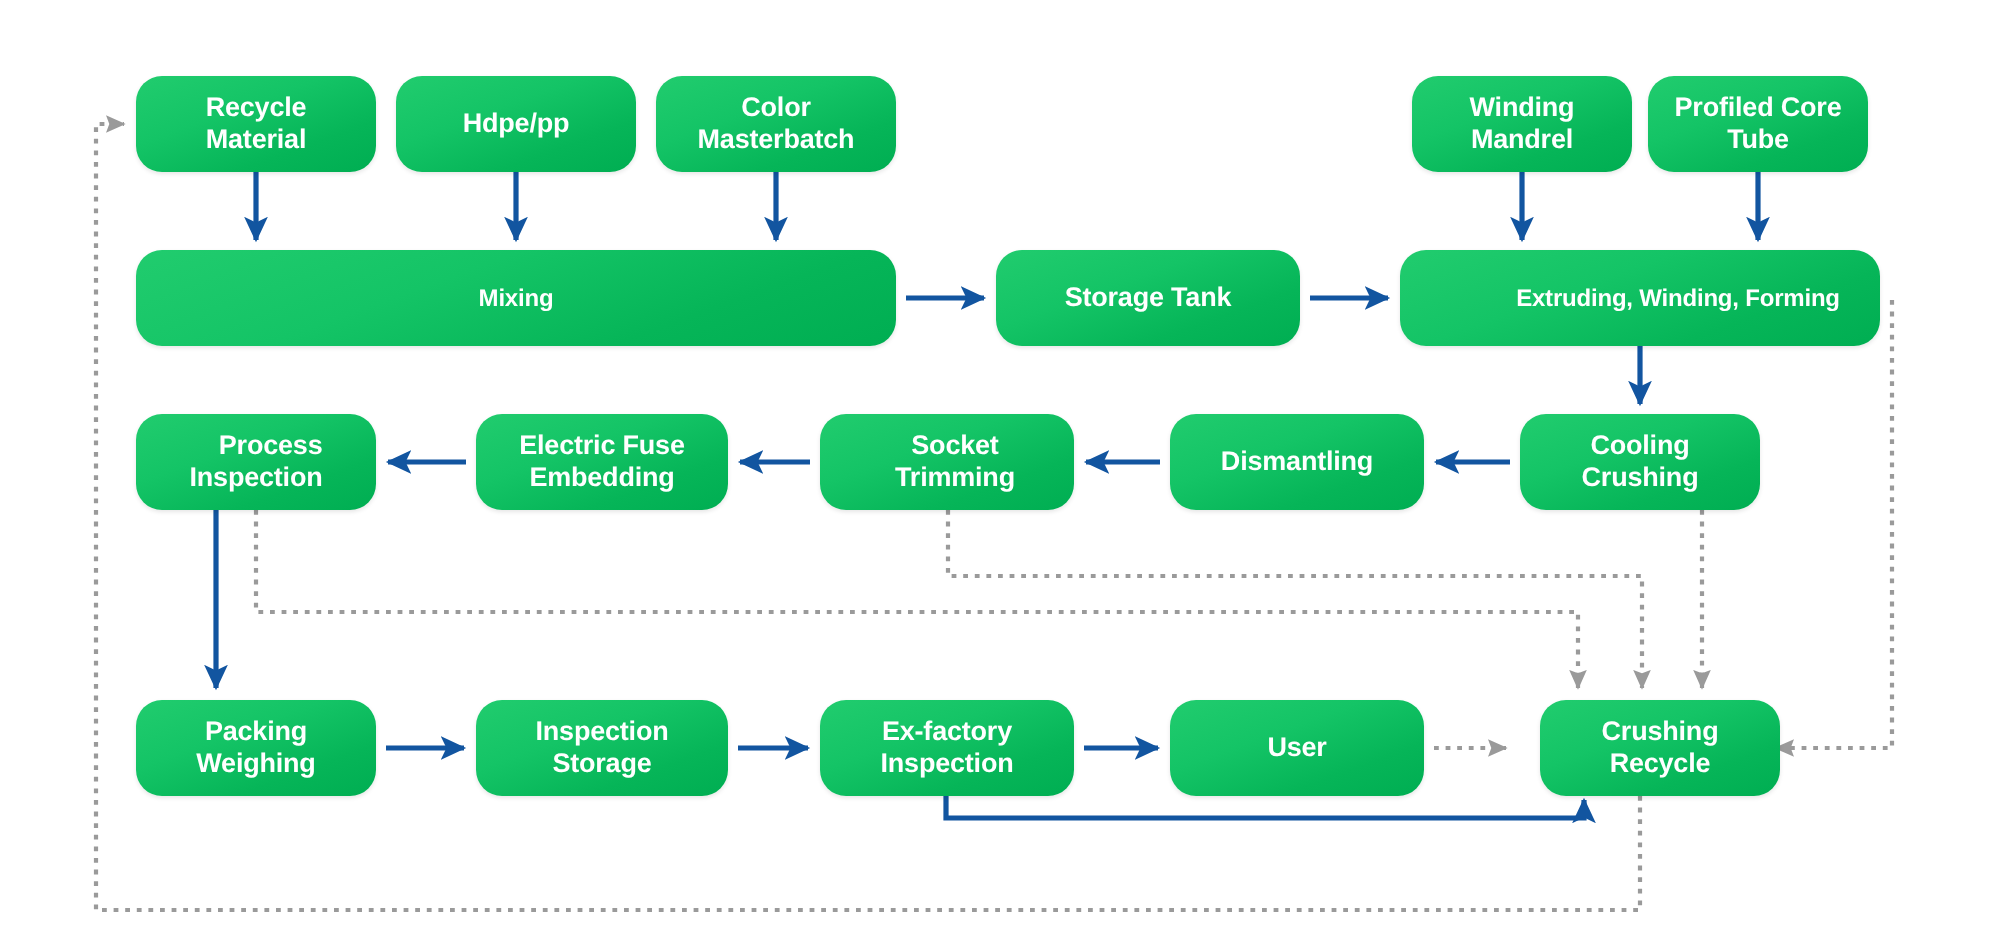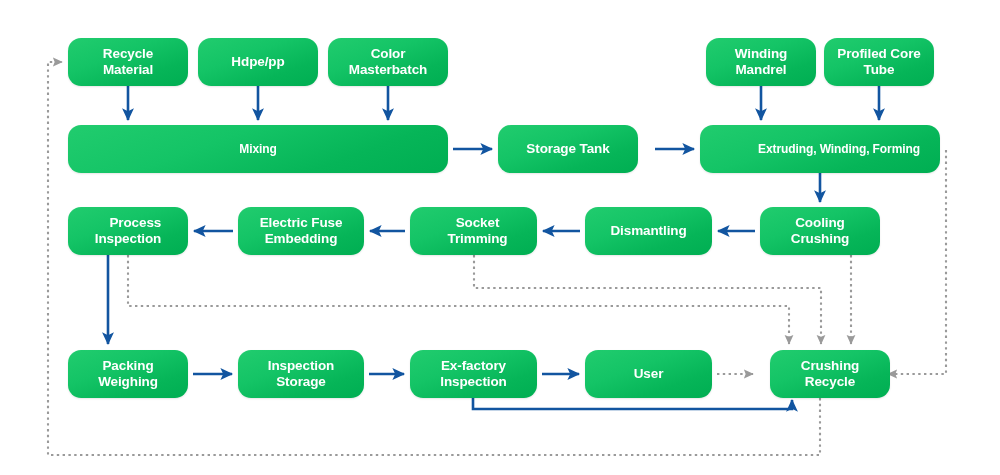--- a/index.html
+++ b/index.html
@@ -90,21 +90,21 @@
       <div class="node" style="left: 68px; top: 38px; width: 120px; height: 48px;">Recycle
 Material</div>
       <div class="node" style="left: 198px; top: 38px; width: 120px; height: 48px;">Hdpe/pp</div>
       <div class="node" style="left: 328px; top: 38px; width: 120px; height: 48px;">Color
 Masterbatch</div>
       <div class="node" style="left: 706px; top: 38px; width: 110px; height: 48px;">Winding
 Mandrel</div>
       <div class="node" style="left: 824px; top: 38px; width: 110px; height: 48px;">Profiled Core
 Tube</div>
       <div class="node wide" style="left: 68px; top: 125px; width: 380px; height: 48px;">Mixing</div>
-      <div class="node" style="left: 498px; top: 125px; width: 140px; height: 48px;">Storage Tank</div>
+      <div class="node" style="left: 498px; top: 125px; width: 152px; height: 48px;">Storage Tank</div>
       <div class="node wide" style="left: 700px; top: 125px; width: 240px; height: 48px; padding-left: 44px;">Extruding, Winding, Forming</div>
       <div class="node" style="left: 68px; top: 207px; width: 120px; height: 48px; text-align: right;">Process
 Inspection</div>
       <div class="node" style="left: 238px; top: 207px; width: 126px; height: 48px;">Electric Fuse
 Embedding</div>
       <div class="node" style="left: 410px; top: 207px; width: 127px; height: 48px; padding-left: 14px;">Socket
 Trimming</div>
       <div class="node" style="left: 585px; top: 207px; width: 127px; height: 48px;">Dismantling</div>
       <div class="node" style="left: 760px; top: 207px; width: 120px; height: 48px;">Cooling
 Crushing</div>

